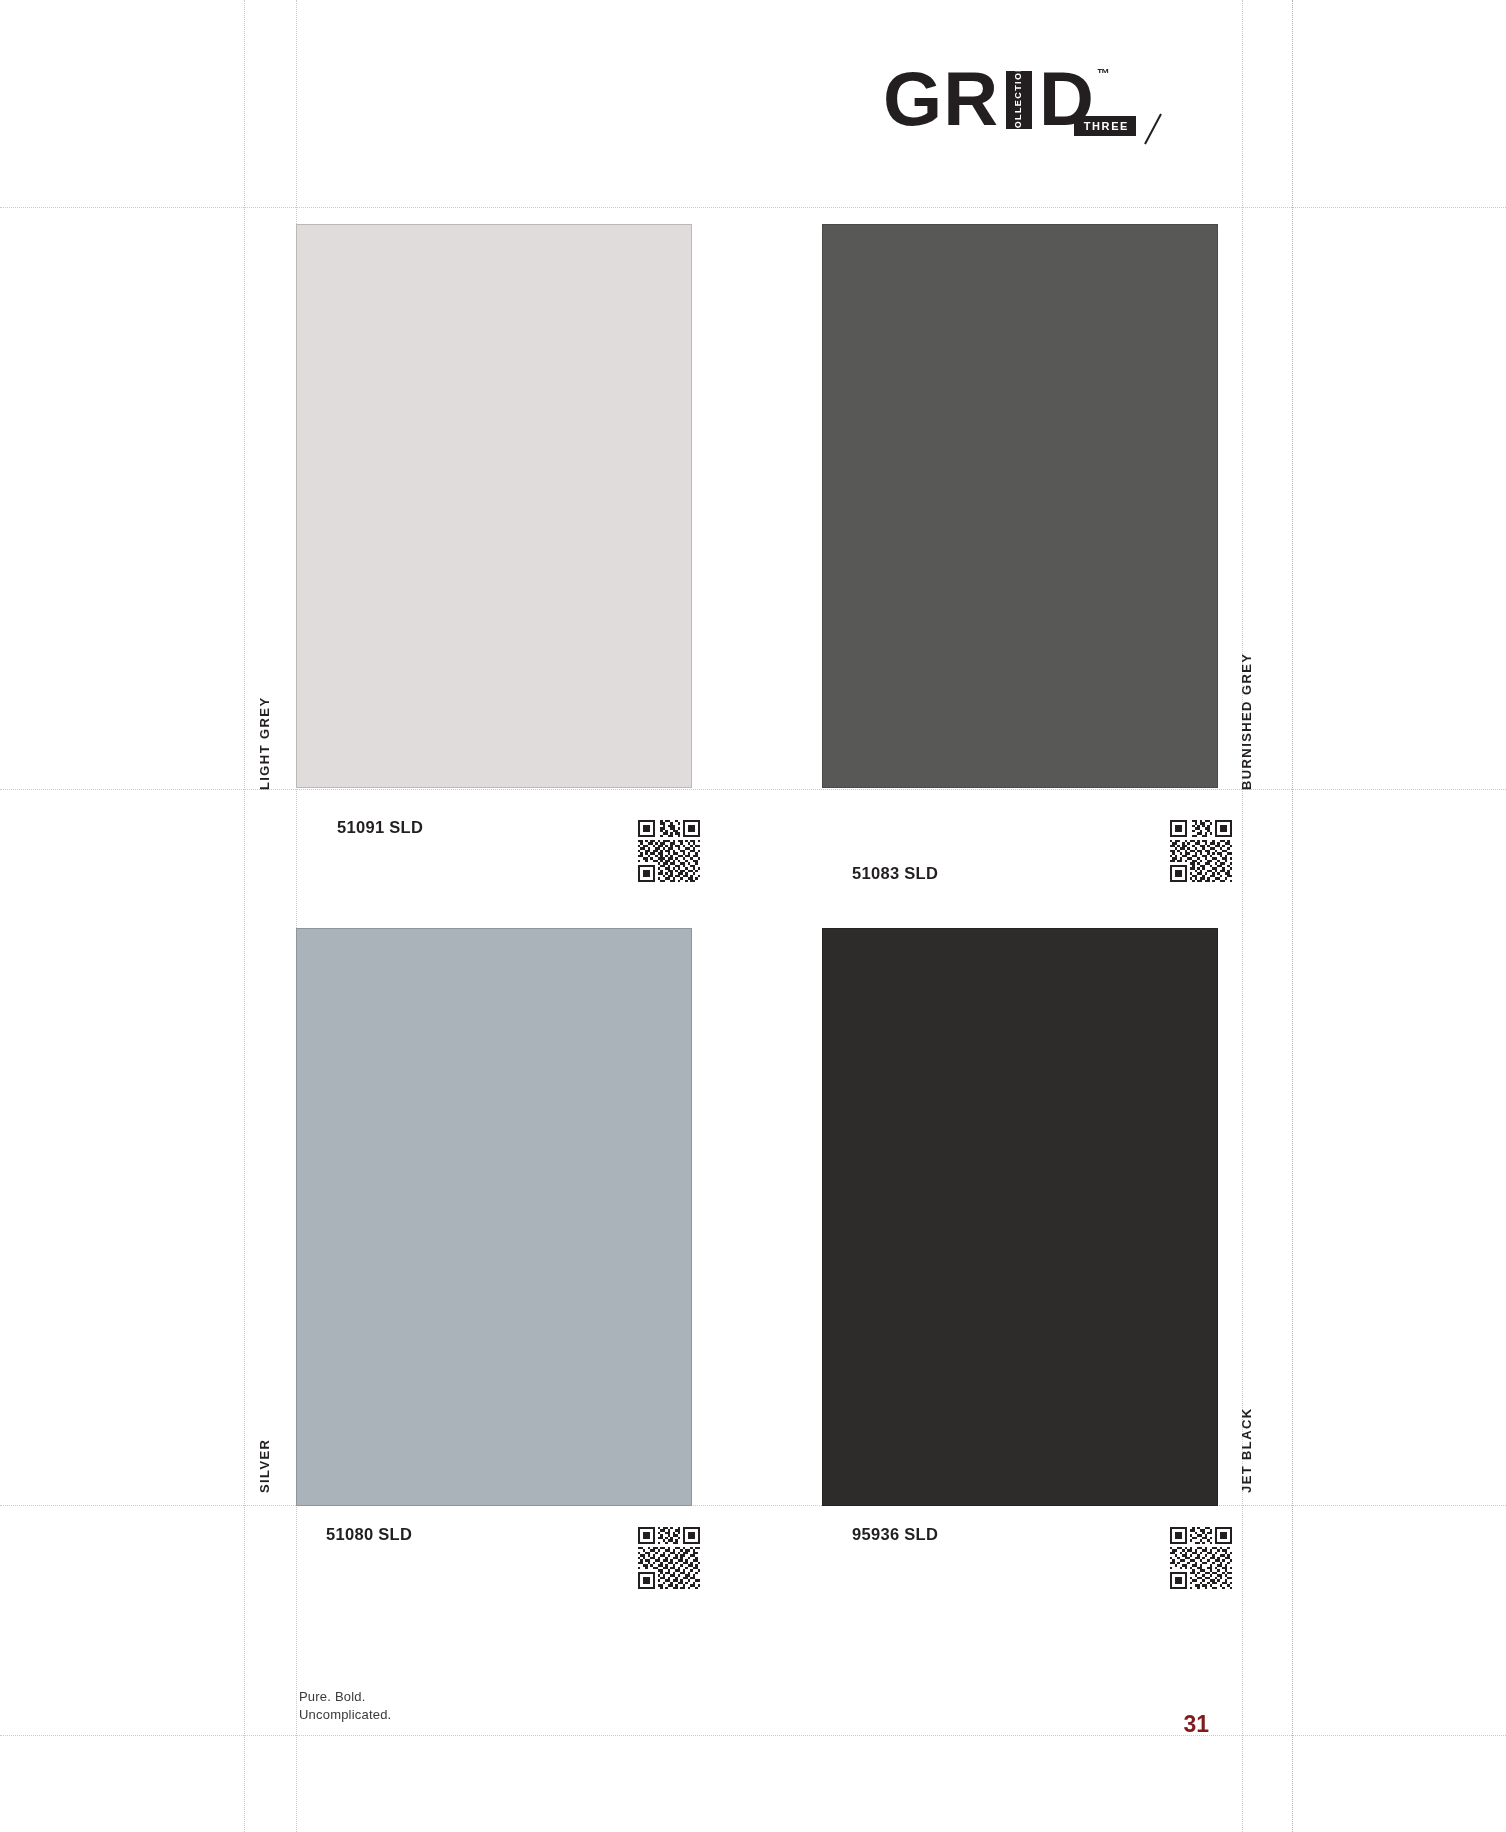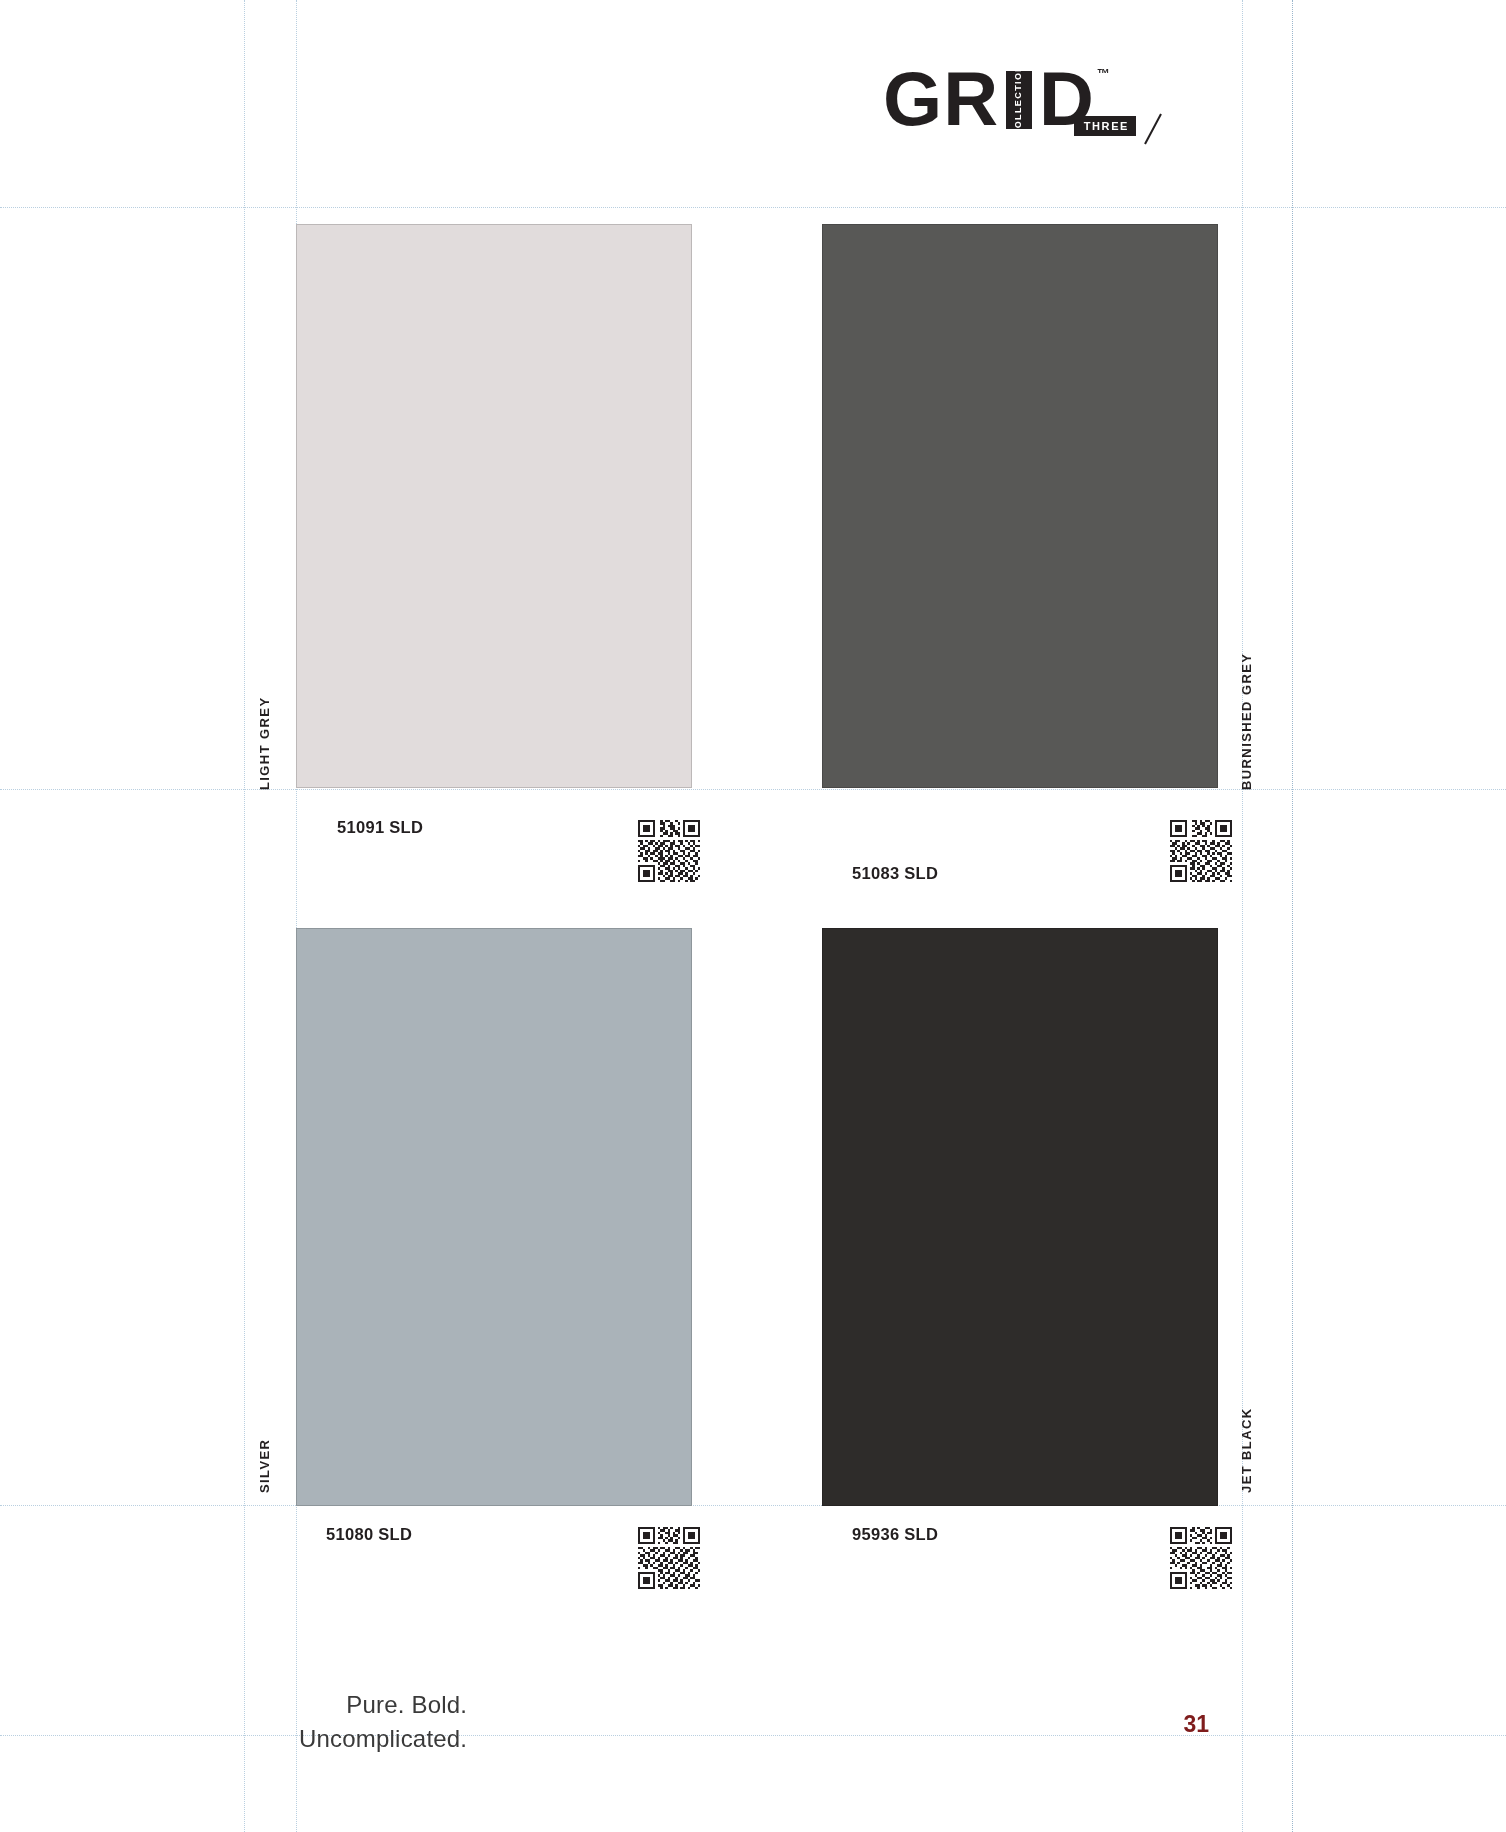--- a/index.html
+++ b/index.html
@@ -148,26 +148,25 @@
     width: 62px;
     height: 62px;
     image-rendering: pixelated;
   }
 
   
   .tagline {
     position: absolute;
     left: 299px;
     top: 1688px;
-    font-size: 24px;
+    font-size: 13px;
     line-height: 1.42;
     color: #3a3a3a;
     font-weight: 400;
     letter-spacing: 0.2px;
-    text-align: right;
   }
   .tagline div { white-space: nowrap; }
   .page-number {
     position: absolute;
     right: 297px;
     top: 1711px;
     font-size: 23px;
     font-weight: 700;
     color: #7f1d1d;
   }

